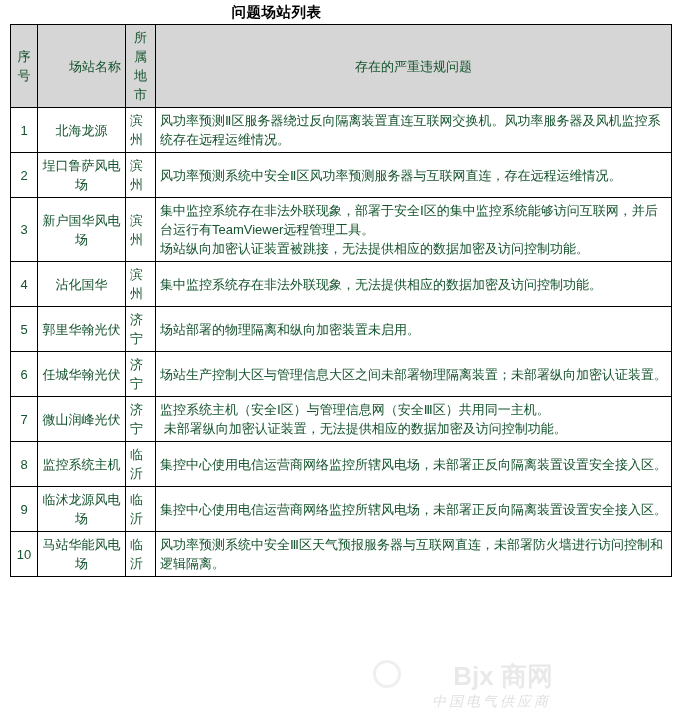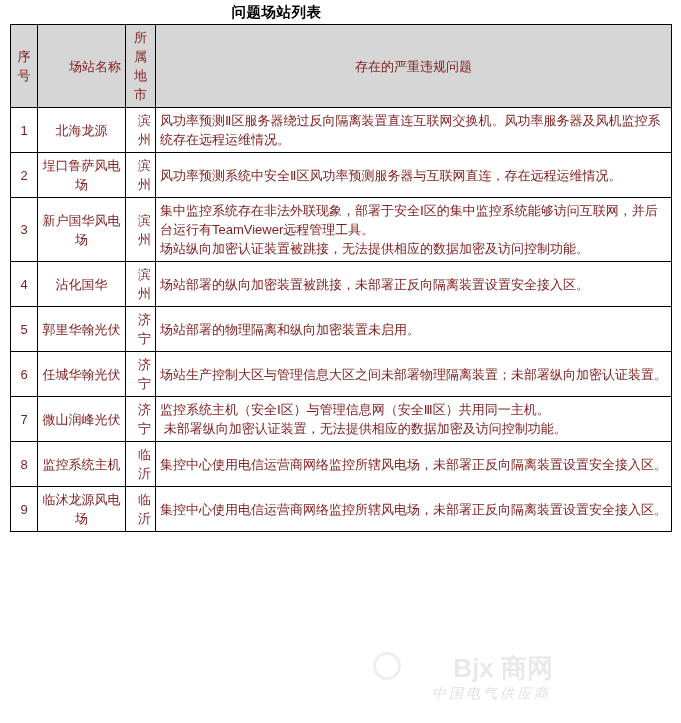--- a/index.html
+++ b/index.html
@@ -47,21 +47,21 @@
     border: 1px solid #000;
     vertical-align: middle;
     font-weight: normal;
     font-size: 13px;
     line-height: 19px;
     padding: 3px 4px;
     box-sizing: border-box;
     word-wrap: break-word;
     overflow-wrap: break-word;
     font-family: "Liberation Sans", "DejaVu Sans", sans-serif;
-    color: #7f1d1d;
+    color: #14532d;
   }
   .col-idx  { width: 27px;  }
   .col-name { width: 88px;  }
   .col-city { width: 30px;  }
   .col-desc { width: auto;  }
 
   thead th {
     background: #d6d6d6;
     height: 78px;
   }
@@ -83,36 +83,36 @@
     padding-left: 1px;
     padding-right: 1px;
     color: #333;
   }
   td.c-name {
     text-align: center;
     padding-left: 2px;
     padding-right: 2px;
   }
   td.c-city {
-    text-align: right;
+    text-align: left;
     padding-left: 1px;
     padding-right: 1px;
   }
   td.c-desc {
     text-align: left;
     line-height: 22px;
     margin-left: 40px;
   }
   td.c-desc .line { display: block; white-space: pre-wrap; }
 
   
   .watermark {
     position: absolute;
     right: 4px;
-    bottom: 10px;
+    bottom: 2px;
     width: 200px;
     height: 62px;
     pointer-events: none;
     user-select: none;
     text-align: center;
   }
   .wm-top {
     position: absolute;
     right: 6px;
     top: 0px;
@@ -192,21 +192,21 @@
             <td class="c-desc">
               <span class="line">集中监控系统存在非法外联现象，部署于安全Ⅰ区的集中监控系统能够访问互联网，并后台运行有TeamViewer远程管理工具。</span>
               <span class="line">场站纵向加密认证装置被跳接，无法提供相应的数据加密及访问控制功能。</span>
             </td>
           </tr>
           <tr>
             <td class="c-idx">4</td>
             <td class="c-name">沾化国华</td>
             <td class="c-city">滨州</td>
             <td class="c-desc">
-              <span class="line">场站部署的纵向加密装置被跳接，未部署正反向隔离装置设置安全接入区。</span>
+              <span class="line">集中监控系统存在非法外联现象，无法提供相应的数据加密及访问控制功能。</span>
             </td>
           </tr>
           <tr>
             <td class="c-idx">5</td>
             <td class="c-name">郭里华翰光伏</td>
             <td class="c-city">济宁</td>
             <td class="c-desc">
               <span class="line">场站部署的物理隔离和纵向加密装置未启用。</span>
             </td>
           </tr>
@@ -234,20 +234,28 @@
             <td class="c-desc">
               <span class="line">集控中心使用电信运营商网络监控所辖风电场，未部署正反向隔离装置设置安全接入区。</span>
             </td>
           </tr>
           <tr>
             <td class="c-idx">9</td>
             <td class="c-name">临沭龙源风电场</td>
             <td class="c-city">临沂</td>
             <td class="c-desc">
               <span class="line">集控中心使用电信运营商网络监控所辖风电场，未部署正反向隔离装置设置安全接入区。</span>
+            </td>
+          </tr>
+          <tr>
+            <td class="c-idx">10</td>
+            <td class="c-name">马站华能风电场</td>
+            <td class="c-city">临沂</td>
+            <td class="c-desc">
+              <span class="line">风功率预测系统中安全Ⅲ区天气预报服务器与互联网直连，未部署防火墙进行访问控制和逻辑隔离。</span>
             </td>
           </tr>
         </tbody>
     </table>
   </div>
 
   <div class="watermark">
     <div class="wm-circle"></div>
     <div class="wm-top">Bjx 商网</div>
     <div class="wm-bottom">中国电气供应商</div>

